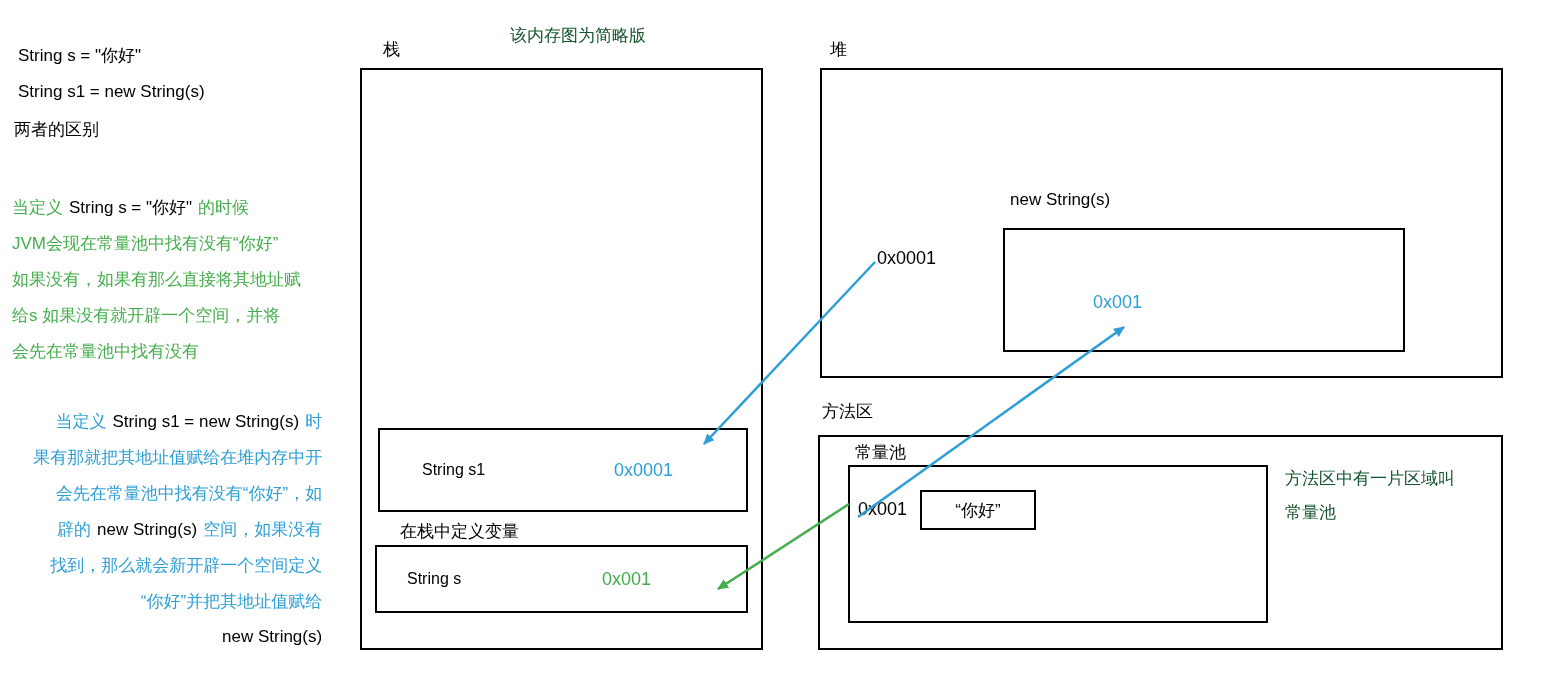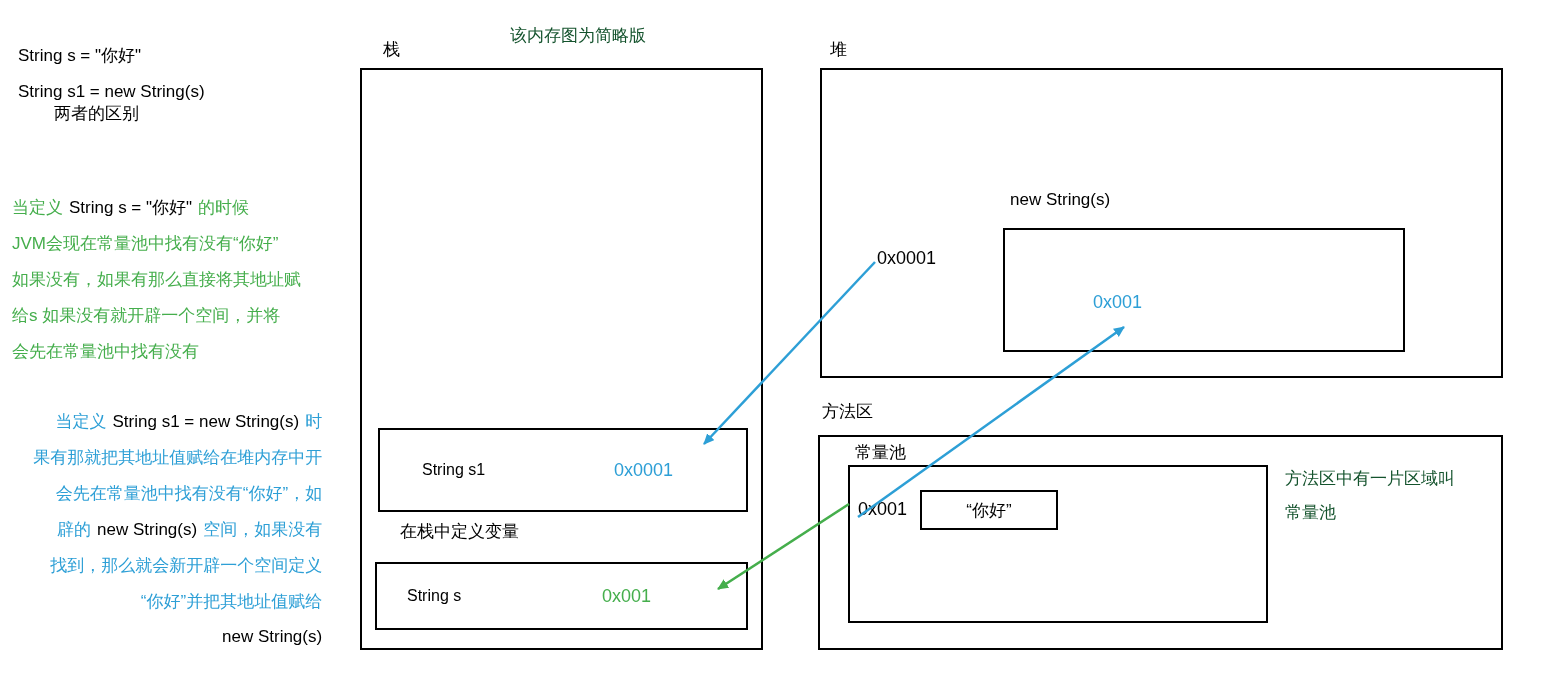--- a/index.html
+++ b/index.html
@@ -37,21 +37,21 @@
 
   svg.overlay { position: absolute; left: 0; top: 0; pointer-events: none; }
 </style>
 </head>
 <body>
 
 <div class="canvas">
 
   <div class="abs t" style="left:18px; top:46px;">String s = "你好"</div>
   <div class="abs t" style="left:18px; top:82px;">String s1 = new String(s)</div>
-  <div class="abs t" style="left:14px; top:104px;margin-left:40px;">两者的区别</div>
+  <div class="abs t" style="left:14px; top:120px;">两者的区别</div>
 
   <div class="abs t orange" style="left:510px; top:26px;">该内存图为简略版</div>
 
   <div class="note" style="left:12px; top:190px;">
     <div class="line">
       <span class="green">当定义</span><span class="code-seg">String s = "你好"</span><span class="green">的时候</span>
     </div>
     <div class="line green">JVM会现在常量池中找有没有“你好”</div>
     <div class="line green">如果没有，如果有那么直接将其地址赋</div>
     <div class="line green">给s  如果没有就开辟一个空间，并将</div>
@@ -75,21 +75,21 @@
   <div class="abs t" style="left:383px; top:40px;">栈</div>
   <div class="box" style="left:360px; top:68px; width:403px; height:582px;"></div>
 
   <div class="box" style="left:378px; top:428px; width:370px; height:84px;">
     <span class="row-label" style="left:42px;">String s1</span>
     <span class="addr-val blue" style="left:234px;">0x0001</span>
   </div>
 
   <div class="abs t" style="left:400px; top:522px;">在栈中定义变量</div>
 
-  <div class="box" style="left:375px; top:562px; width:373px; height:68px;">
+  <div class="box" style="left:375px; top:545px; width:373px; height:68px;">
     <span class="row-label" style="left:30px;">String s</span>
     <span class="addr-val green" style="left:225px;">0x001</span>
   </div>
 
   <div class="abs t" style="left:830px; top:40px;">堆</div>
   <div class="box" style="left:820px; top:68px; width:683px; height:310px;"></div>
 
   <div class="abs t" style="left:877px; top:248px; font-size:18px;">0x0001</div>
   <div class="abs t" style="left:1010px; top:190px;">new String(s)</div>
 
@@ -97,21 +97,21 @@
     <span class="addr-val blue" style="left:88px; top:60%;">0x001</span>
   </div>
 
   <div class="abs t" style="left:822px; top:402px;">方法区</div>
   <div class="box" style="left:818px; top:435px; width:685px; height:215px;"></div>
 
   <div class="abs t" style="left:855px; top:443px;">常量池</div>
   <div class="box" style="left:848px; top:465px; width:420px; height:158px;"></div>
 
   <div class="abs t" style="left:858px; top:499px; font-size:18px;">0x001</div>
-  <div class="box literal-box" style="left:920px; top:490px; width:138px; height:40px;">
+  <div class="box literal-box" style="left:920px; top:490px; width:116px; height:40px;">
     <span>“你好”</span>
   </div>
 
   <div class="note orange" style="left:1285px; top:462px;">
     <div class="line" style="height:34px; line-height:34px;">方法区中有一片区域叫</div>
     <div class="line" style="height:34px; line-height:34px;">常量池</div>
   </div>
 
   <svg class="overlay" width="1551" height="686" viewBox="0 0 1551 686">
     <defs>

